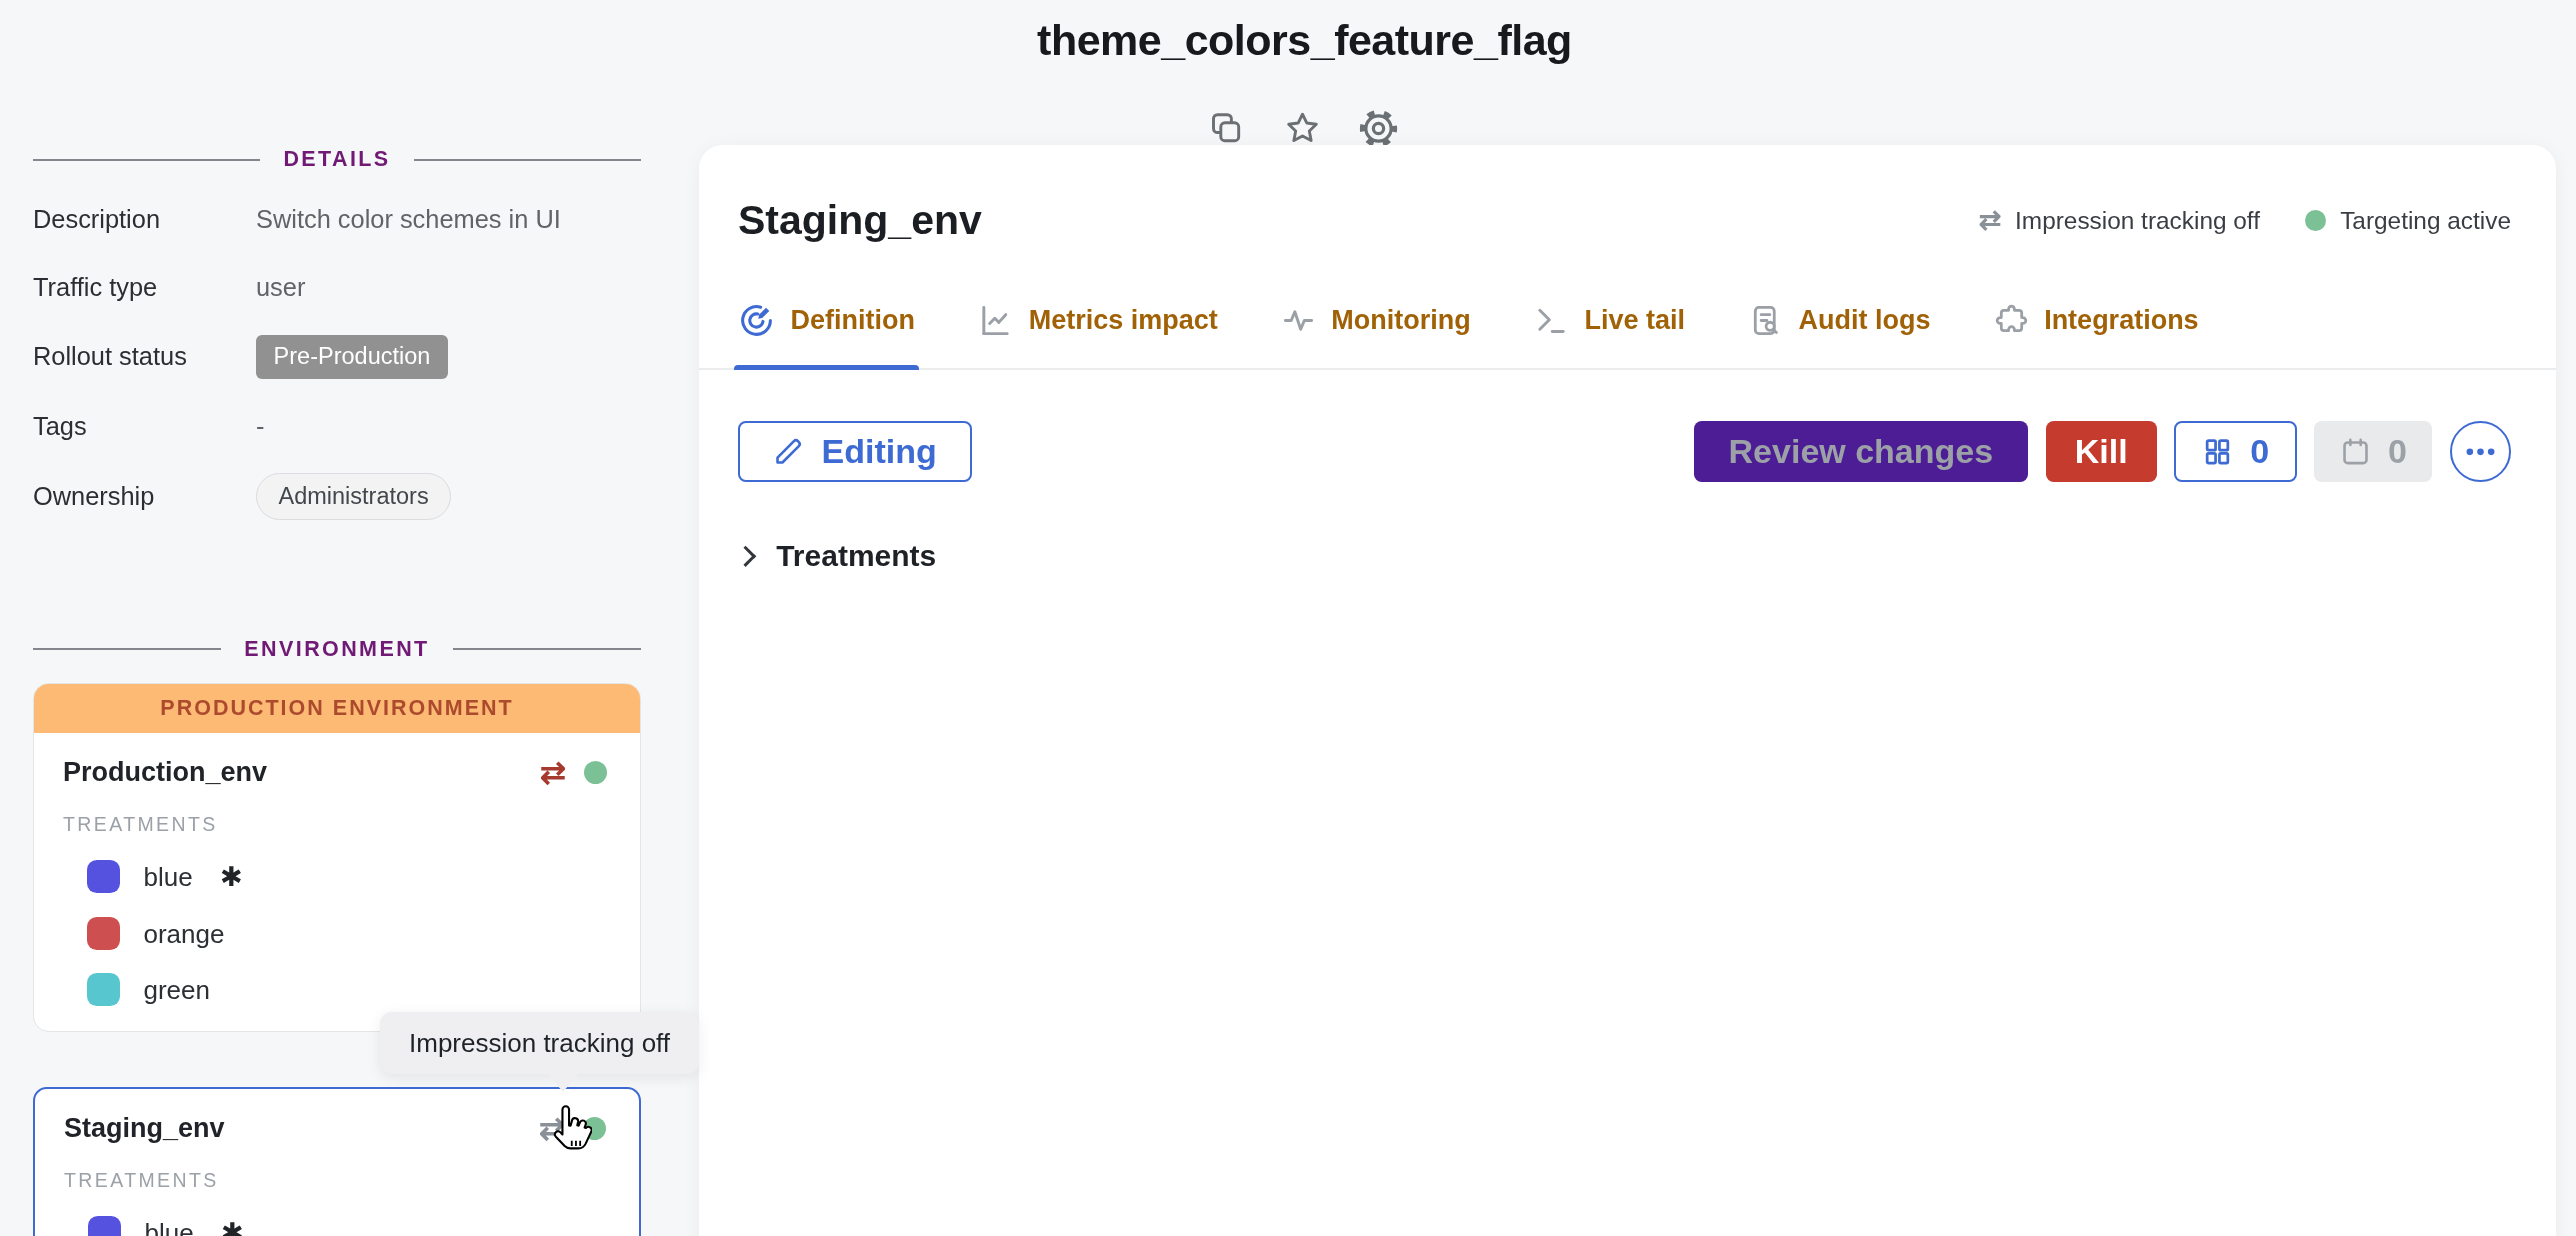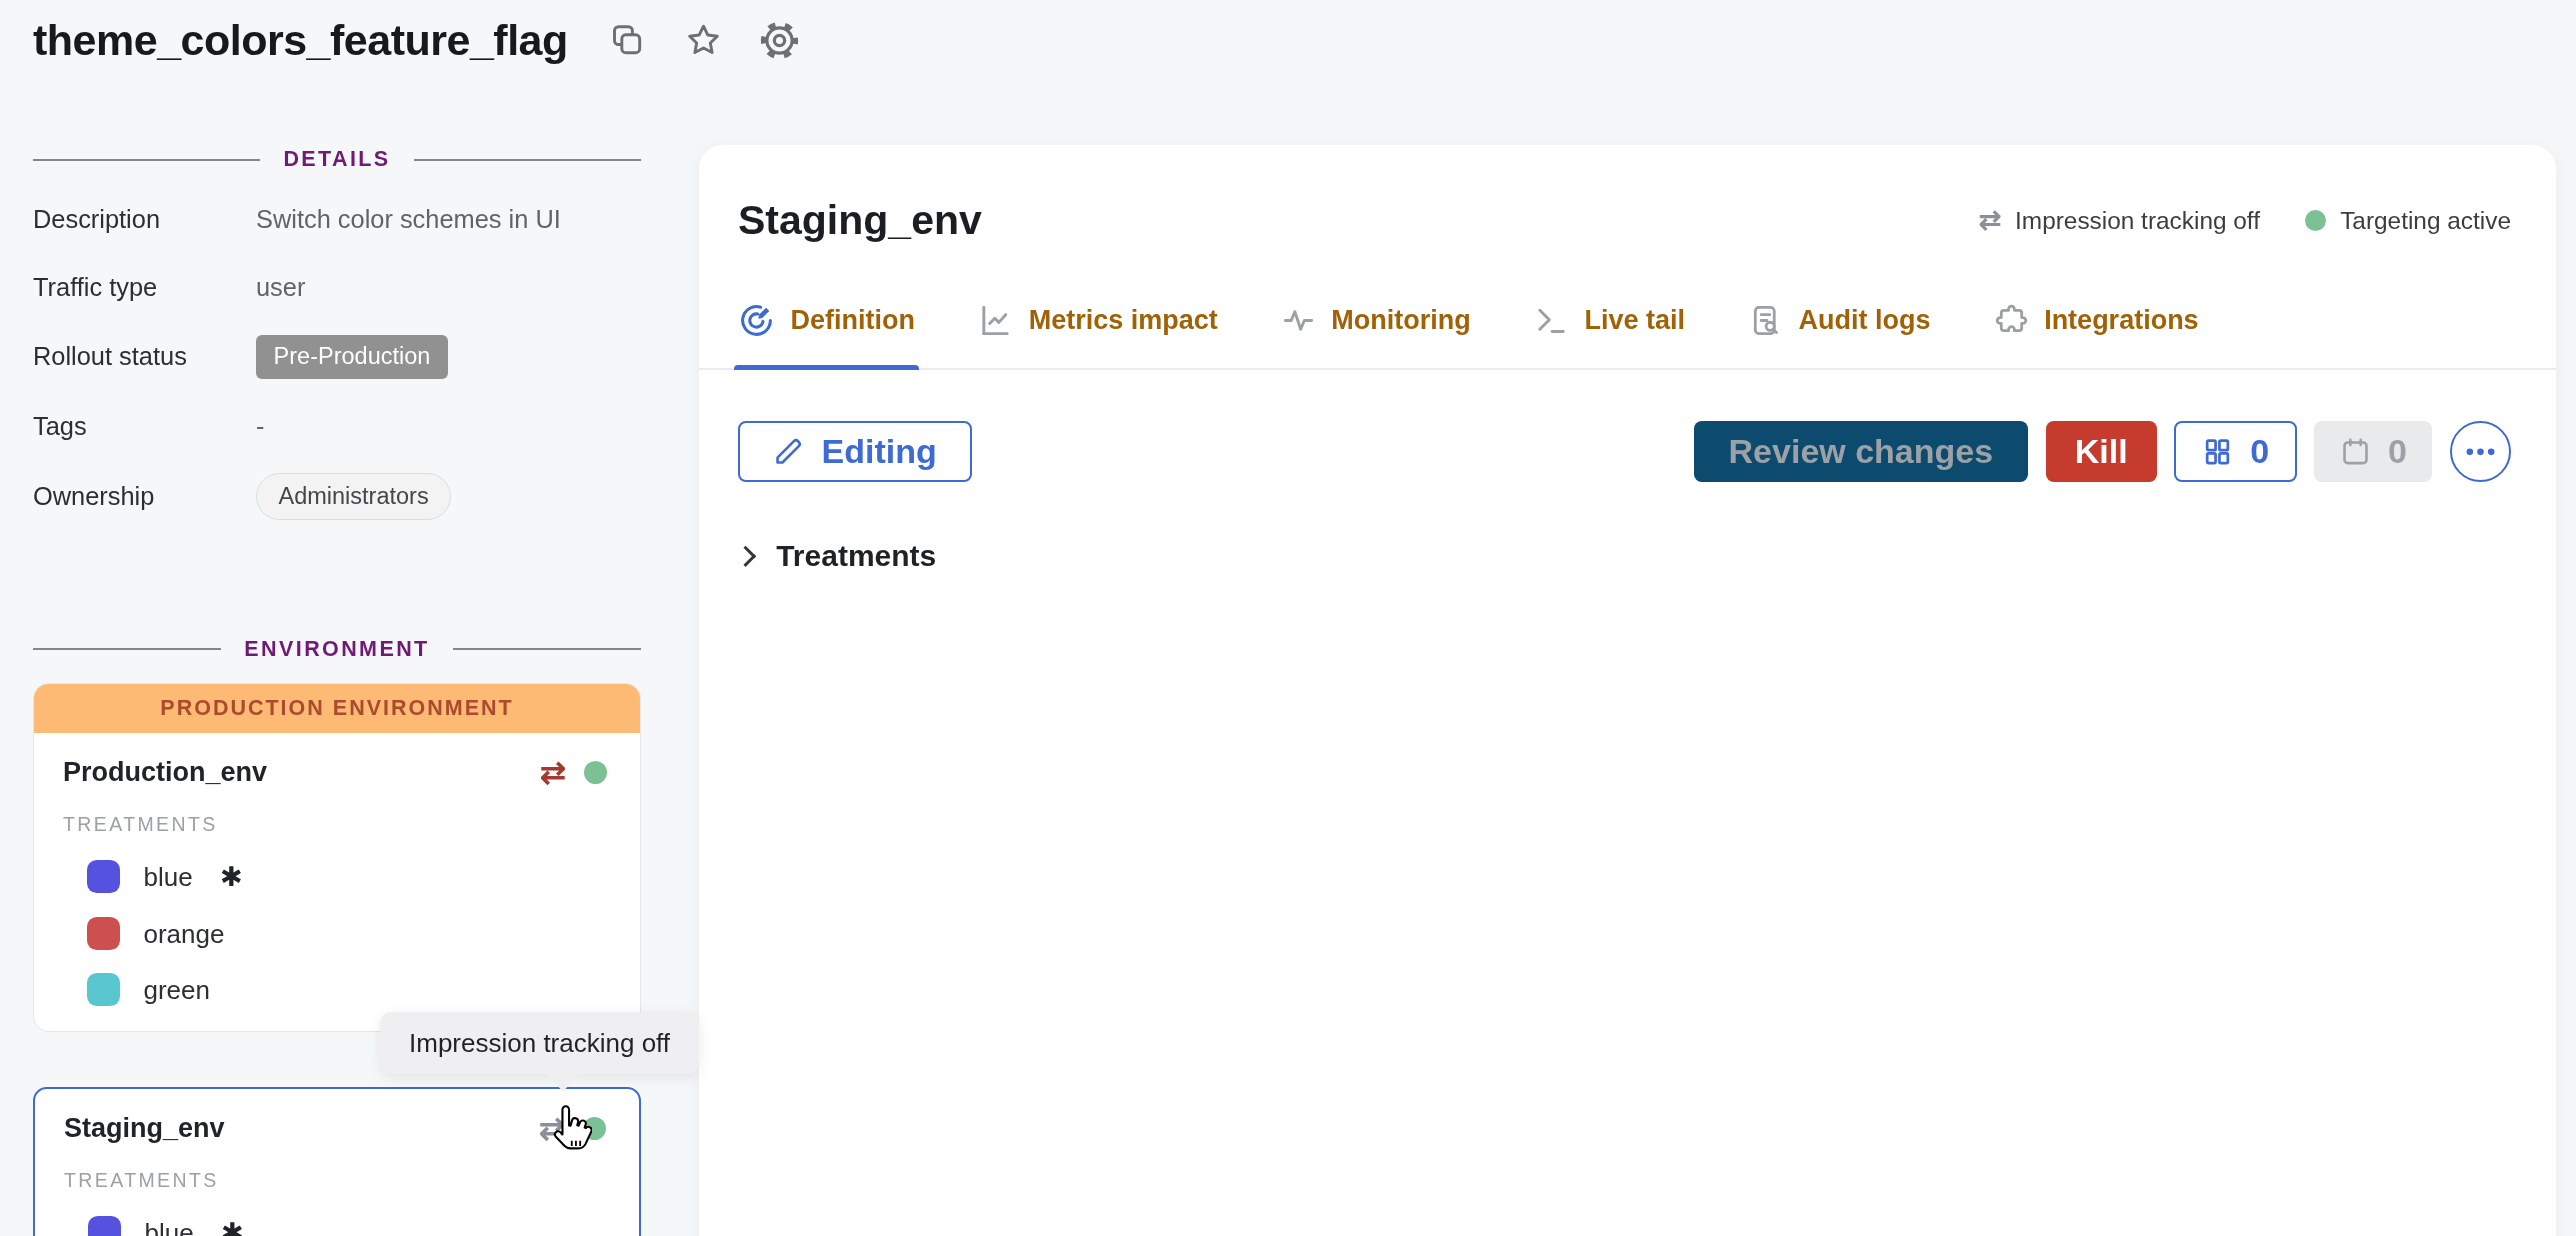--- a/index.html
+++ b/index.html
@@ -4,21 +4,21 @@
 <style>
   * { margin:0; padding:0; box-sizing:border-box; }
   html,body { width:2576px; height:1236px; overflow:hidden; }
   body {
     font-family:"Liberation Sans", sans-serif;
     background:#f6f7f8;
     color:#1e2125;
     position:relative;
   }
   
-  .top-header { display:flex; align-items:center; padding:15.6px 0 0 33px; gap:43px; }
+  .top-header { display:flex; align-items:center; padding:15.6px 0 0 33px; gap:43px;flex-direction:column; }
   .top-header h1 { font-size:43px; font-weight:700; letter-spacing:-0.5px; color:#17191c; }
   .hicon { width:41px; height:41px; display:flex; align-items:center; justify-content:center; cursor:pointer; }
   .hicon svg { display:block; }
   
   .sidebar { position:absolute; left:33px; top:147px; width:608px; }
   .sec-head { display:flex; align-items:center; gap:23.5px; height:25.4px; }
   .sec-head .rule { flex:1; height:2px; background:#83878d; }
   .sec-head .sec-title { font-size:21.5px; font-weight:700; letter-spacing:2.4px; color:#701a75; }
   .detail-row { display:flex; align-items:center; margin-top:25.4px; min-height:43px; }
   .detail-label { width:223px; font-size:25.4px; color:#2b2e33; flex:none; }
@@ -65,21 +65,21 @@
   .tab { display:flex; align-items:center; gap:15.6px; padding-bottom:29px; position:relative; cursor:pointer; }
   .tab-label { font-size:27px; font-weight:700; color:#a16207; }
   .tab.active .underline { position:absolute; left:-3.9px; right:-3.9px; bottom:-2px; height:4.9px;
     background:#3d6ad3; border-radius:3.9px 3.9px 0 0; }
   .tab svg { display:block; }
   .toolbar { display:flex; align-items:center; margin-top:51px; padding:0 45px 0 39px; }
   .btn { display:flex; align-items:center; justify-content:center; height:61px; border-radius:7.8px;
     font-size:34px; font-weight:700; cursor:pointer; }
   .btn-editing { border:2.4px solid #3d6ad3; color:#3d6ad3; background:#fff; padding:0 33px; gap:17.6px; }
   .toolbar-right { margin-left:auto; display:flex; align-items:center; gap:17.6px; }
-  .btn-review { background:#0c4a6e; color:#9ca1a7; padding:2px 35px; cursor:default; }
+  .btn-review { background:#4c1d95; color:#9ca1a7; padding:2px 35px; cursor:default; }
   .btn-kill { background:#c53b2e; color:#ffffff; padding:0 29px; }
   .btn-count-blue { border:2.4px solid #3d6ad3; color:#3d6ad3; background:#fff; padding:0 25.4px; gap:17.6px; font-weight:600; }
   .btn-count-gray { background:#e9eaeb; color:#9ca1a7; padding:0 25.4px; gap:17.6px; font-weight:600; cursor:default; }
   .btn-more { width:61px; height:61px; border-radius:50%; border:2.4px solid #3d6ad3; background:#fff;
     display:flex; align-items:center; justify-content:center; cursor:pointer; }
   .section-row { display:flex; align-items:center; gap:23.5px; padding:0 39px; margin-top:57px; cursor:pointer; }
   .chev { width:14.7px; height:14.7px; border-right:3.4px solid #33373c; border-bottom:3.4px solid #33373c;
     transform:rotate(-45deg); flex:none; }
   .section-label { font-size:30px; font-weight:700; color:#1e2125; }
 </style>

